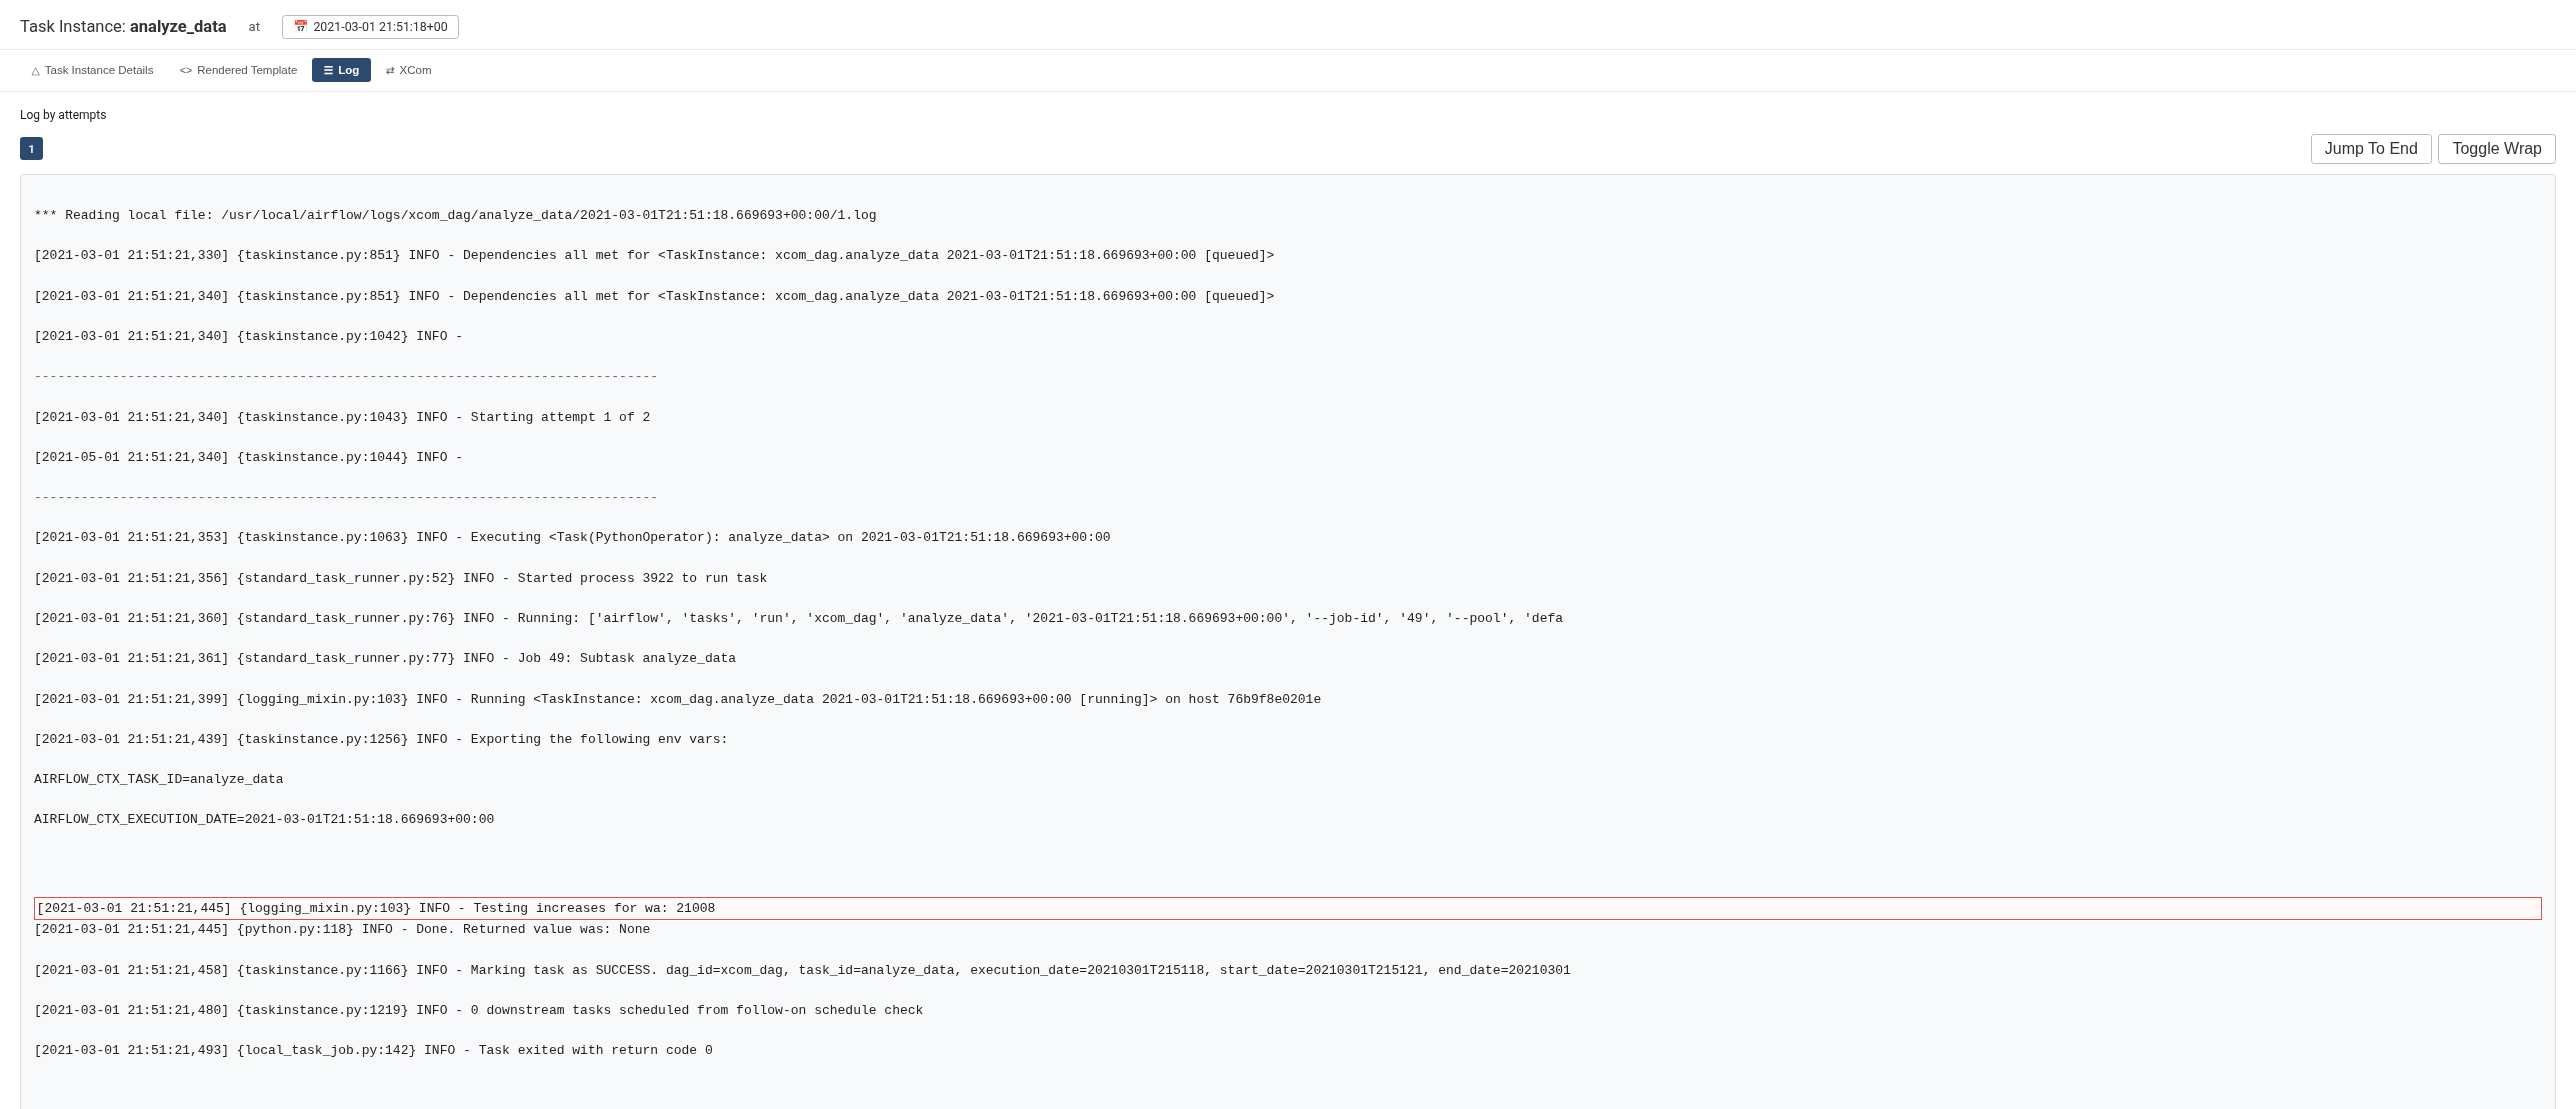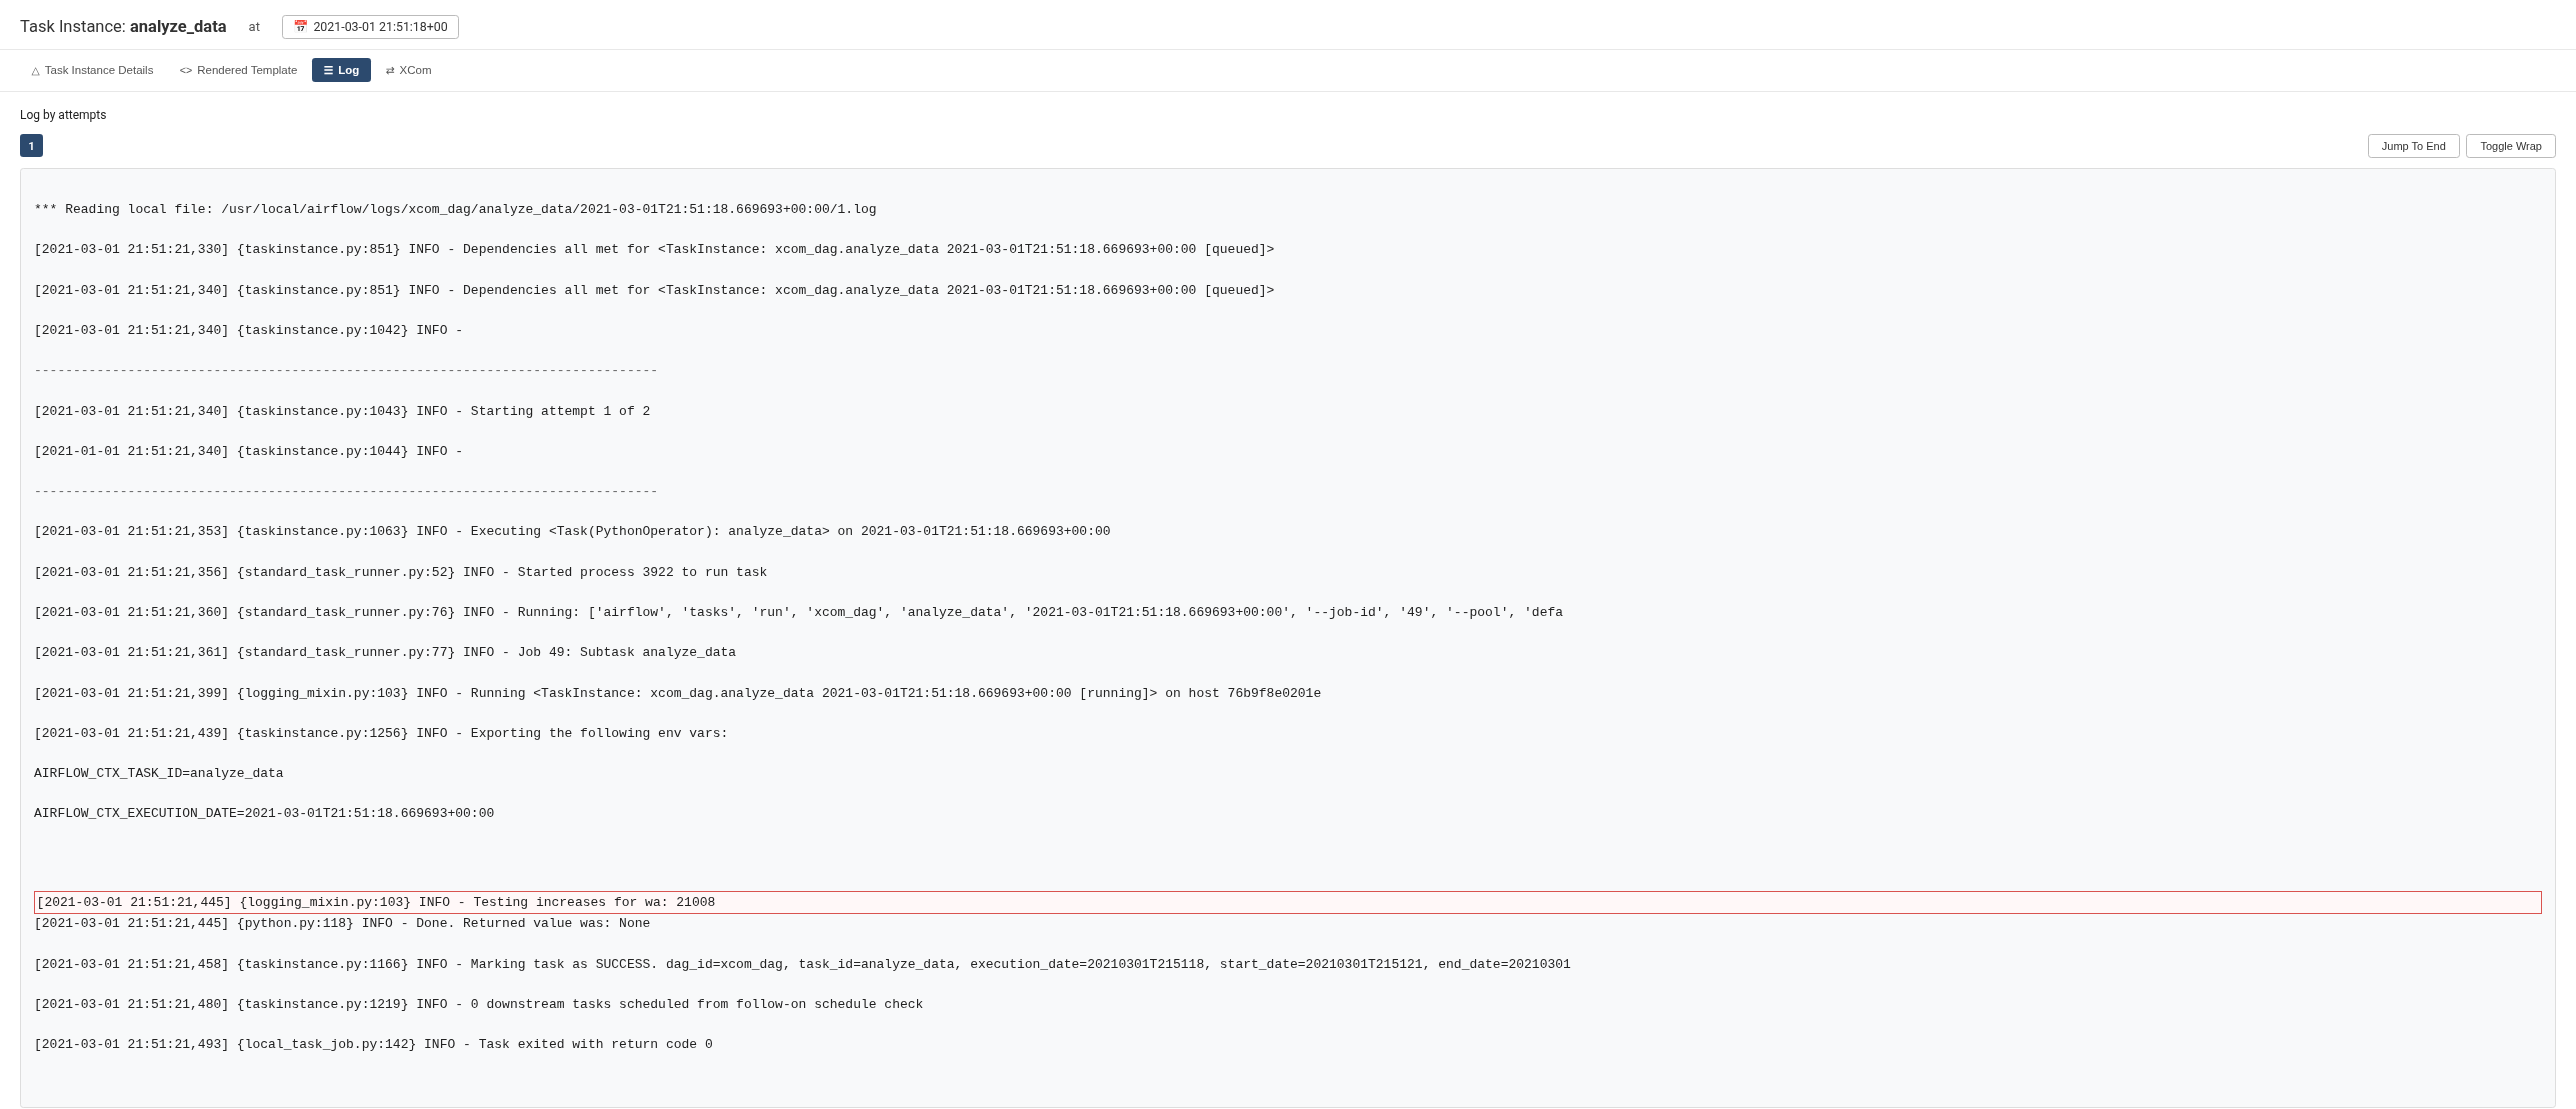--- a/index.html
+++ b/index.html
@@ -102,21 +102,21 @@
       margin-left: auto;
       display: flex;
       gap: 6.6px;
     }
     .log-action-btn {
       border: 1.2px solid #bbb;
       background: #fff;
       color: #333;
       padding: 5px 13px;
       border-radius: 3.3px;
-      font-size: 11px;
+      font-size: 16px;
       cursor: pointer;
     }
     .log-container {
       background: #f8f9fa;
       border: 0.8px solid #ddd;
       border-radius: 3.3px;
       padding: 11.5px 13px;
       font-family: "Courier New", Courier, monospace;
       font-size: 13px;
       line-height: 1.55;
@@ -184,21 +184,21 @@
     </div>
   </div>
 
   <div class="log-container">
 <span class="log-line">*** Reading local file: /usr/local/airflow/logs/xcom_dag/analyze_data/2021-03-01T21:51:18.669693+00:00/1.log</span>
 <span class="log-line">[2021-03-01 21:51:21,330] {taskinstance.py:851} INFO - Dependencies all met for &lt;TaskInstance: xcom_dag.analyze_data 2021-03-01T21:51:18.669693+00:00 [queued]&gt;</span>
 <span class="log-line">[2021-03-01 21:51:21,340] {taskinstance.py:851} INFO - Dependencies all met for &lt;TaskInstance: xcom_dag.analyze_data 2021-03-01T21:51:18.669693+00:00 [queued]&gt;</span>
 <span class="log-line">[2021-03-01 21:51:21,340] {taskinstance.py:1042} INFO -</span>
 <span class="log-line log-separator">--------------------------------------------------------------------------------</span>
 <span class="log-line">[2021-03-01 21:51:21,340] {taskinstance.py:1043} INFO - Starting attempt 1 of 2</span>
-<span class="log-line">[2021-01-01 21:51:21,340] {taskinstance.py:1044} INFO -</span>
+<span class="log-line">[2021-05-01 21:51:21,340] {taskinstance.py:1044} INFO -</span>
 <span class="log-line log-separator">--------------------------------------------------------------------------------</span>
 <span class="log-line">[2021-03-01 21:51:21,353] {taskinstance.py:1063} INFO - Executing &lt;Task(PythonOperator): analyze_data&gt; on 2021-03-01T21:51:18.669693+00:00</span>
 <span class="log-line">[2021-03-01 21:51:21,356] {standard_task_runner.py:52} INFO - Started process 3922 to run task</span>
 <span class="log-line">[2021-03-01 21:51:21,360] {standard_task_runner.py:76} INFO - Running: ['airflow', 'tasks', 'run', 'xcom_dag', 'analyze_data', '2021-03-01T21:51:18.669693+00:00', '--job-id', '49', '--pool', 'defa</span>
 <span class="log-line">[2021-03-01 21:51:21,361] {standard_task_runner.py:77} INFO - Job 49: Subtask analyze_data</span>
 <span class="log-line">[2021-03-01 21:51:21,399] {logging_mixin.py:103} INFO - Running &lt;TaskInstance: xcom_dag.analyze_data 2021-03-01T21:51:18.669693+00:00 [running]&gt; on host 76b9f8e0201e</span>
 <span class="log-line">[2021-03-01 21:51:21,439] {taskinstance.py:1256} INFO - Exporting the following env vars:</span>
 <span class="log-line">AIRFLOW_CTX_TASK_ID=analyze_data</span>
 <span class="log-line">AIRFLOW_CTX_EXECUTION_DATE=2021-03-01T21:51:18.669693+00:00</span>
 <span class="log-line highlighted">[2021-03-01 21:51:21,445] {logging_mixin.py:103} INFO - Testing increases for wa: 21008</span>

